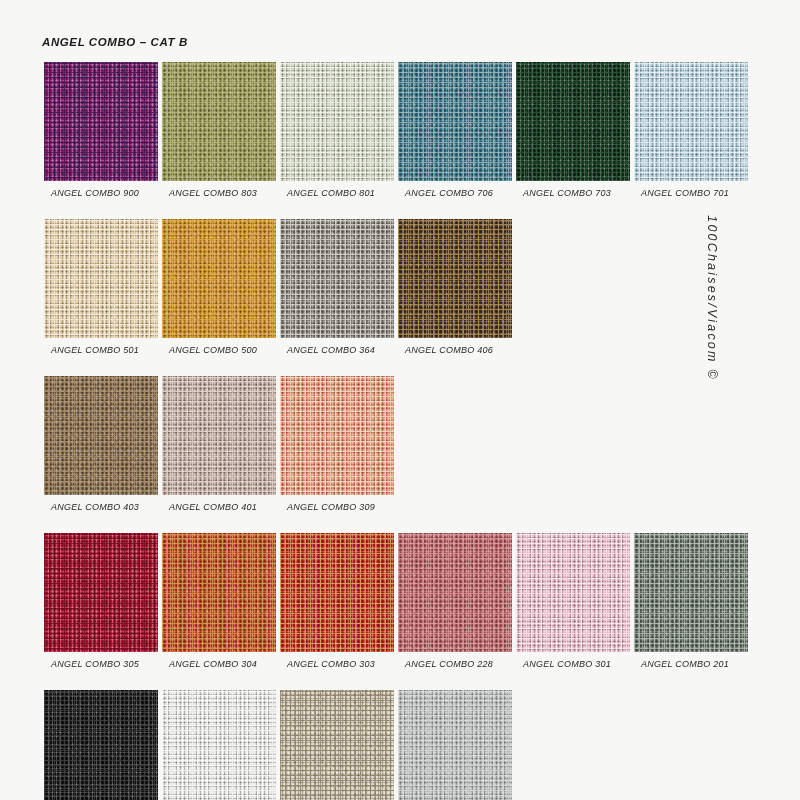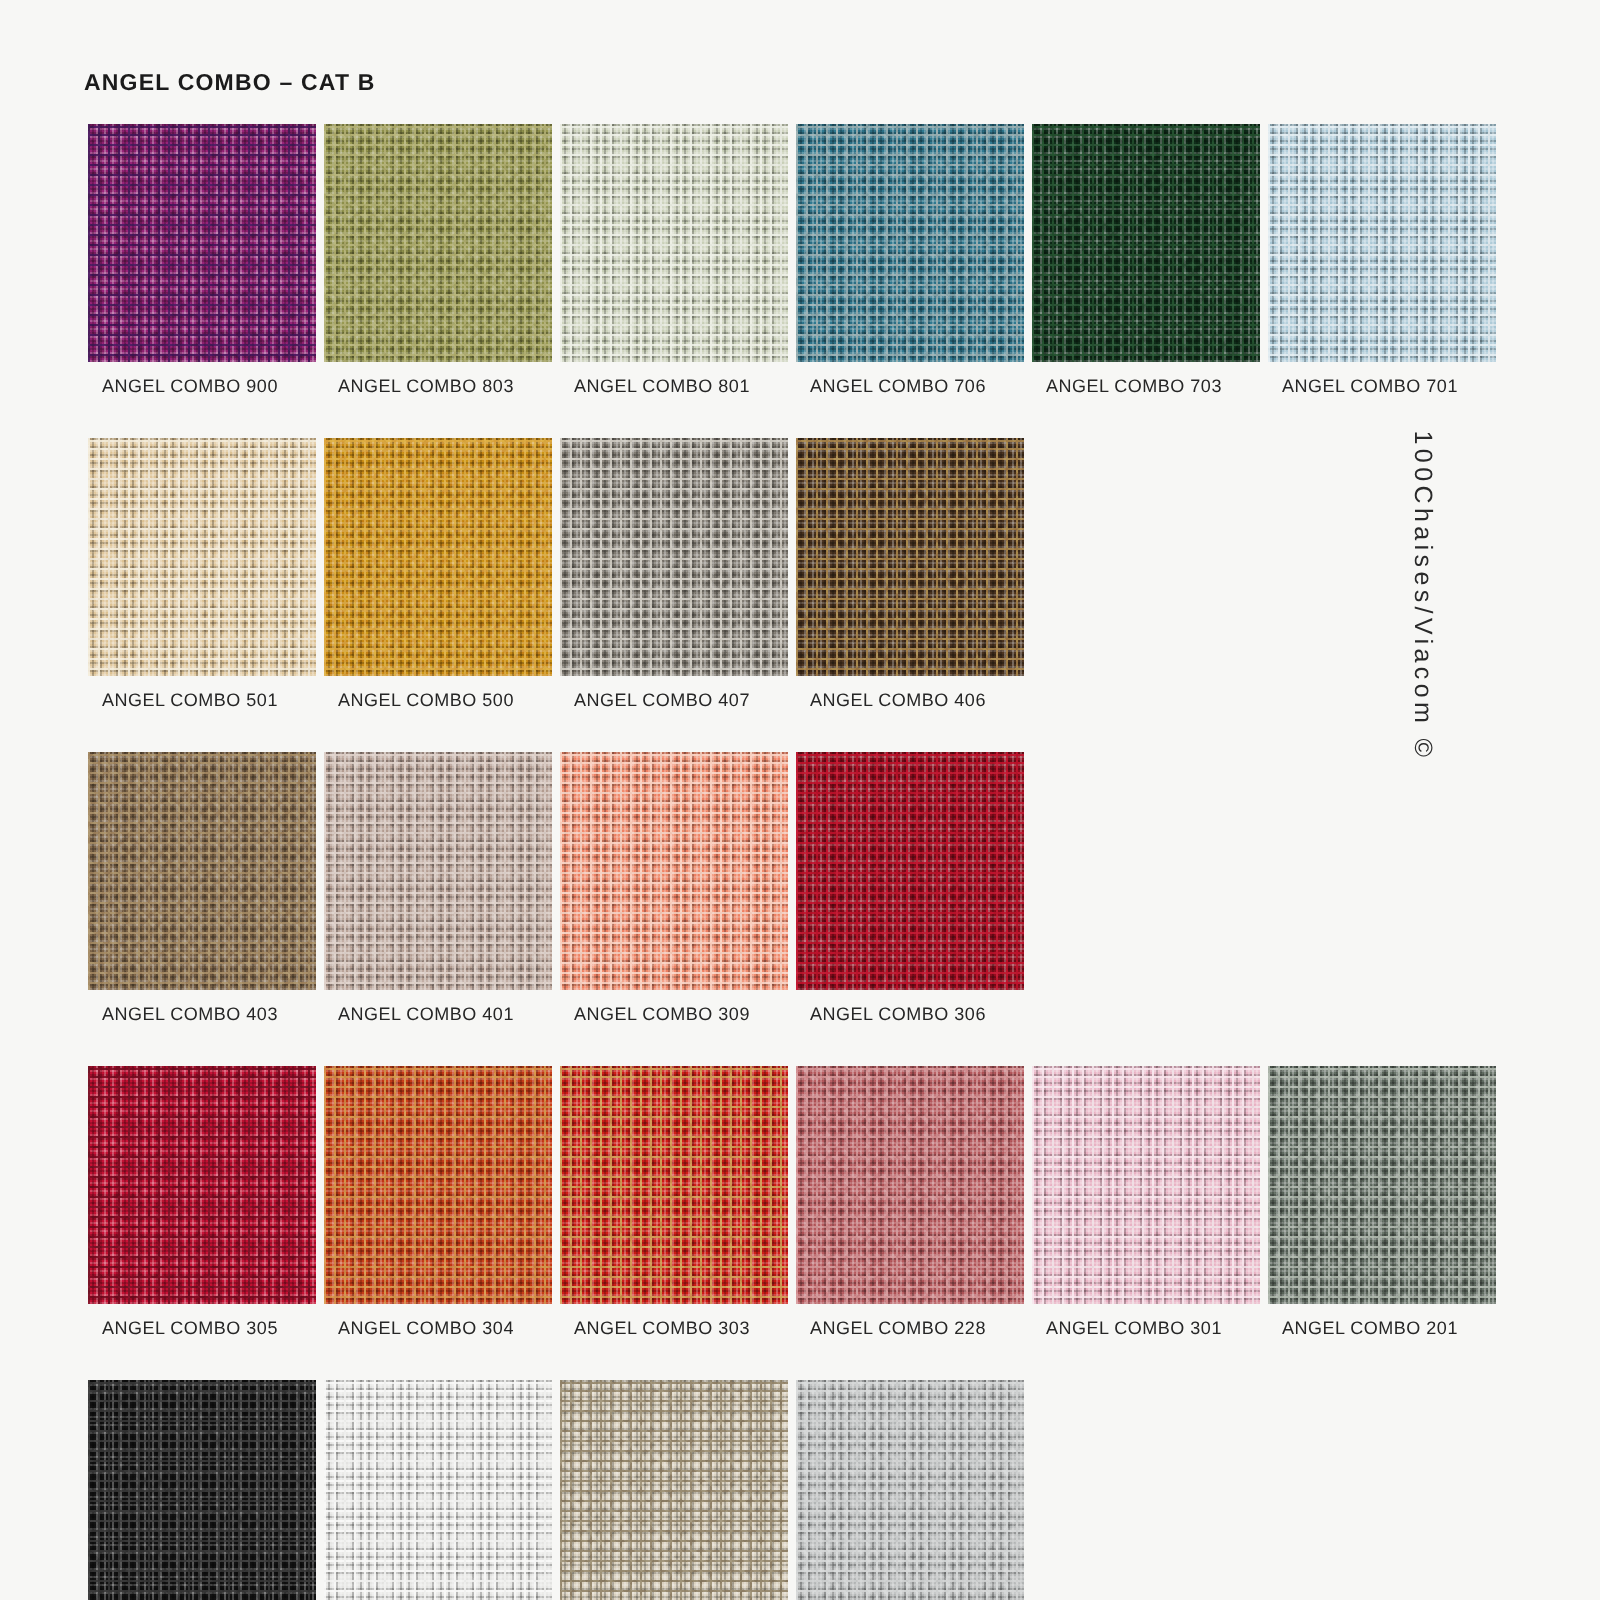--- a/index.html
+++ b/index.html
@@ -14,20 +14,21 @@
     font-family: "Liberation Sans", sans-serif;
     overflow: hidden;
     position: relative;
   }
 
   .page {
     position: relative;
     width: 800px;
     height: 596px;
     box-sizing: border-box;
+    font-style: italic;
   }
 
   
   .chart-title {
     position: absolute;
     left: 42px;
     top: 36px;
     font-size: 11.5px;
     font-weight: bold;
     letter-spacing: 0.6px;
@@ -211,21 +212,21 @@
         <div class="swatch-cell">
           <div class="swatch-chip" style="background-color: rgb(201, 138, 20);">
             <div class="fleck" style="--fleck: #e0ae45;"></div>
           </div>
           <div class="swatch-label">ANGEL COMBO 500</div>
         </div>
         <div class="swatch-cell">
           <div class="swatch-chip" style="background-color: rgb(127, 122, 113);">
             <div class="fleck" style="--fleck: #d8d4cb;"></div>
           </div>
-          <div class="swatch-label">ANGEL COMBO 407</div>
+          <div class="swatch-label">ANGEL COMBO 364</div>
         </div>
         <div class="swatch-cell">
           <div class="swatch-chip" style="background-color: rgb(70, 48, 29);">
             <div class="fleck" style="--fleck: #b08b4e;"></div>
           </div>
           <div class="swatch-label">ANGEL COMBO 406</div>
         </div>
       </div>
       <div class="swatch-row">
         <div class="swatch-cell">
@@ -239,26 +240,20 @@
             <div class="fleck" style="--fleck: #e4d7d0;"></div>
           </div>
           <div class="swatch-label">ANGEL COMBO 401</div>
         </div>
         <div class="swatch-cell">
           <div class="swatch-chip" style="background-color: rgb(240, 138, 108);">
             <div class="fleck" style="--fleck: #fbd9cb;"></div>
           </div>
           <div class="swatch-label">ANGEL COMBO 309</div>
         </div>
-        <div class="swatch-cell">
-          <div class="swatch-chip" style="background-color: rgb(138, 12, 28);">
-            <div class="fleck" style="--fleck: #c4122c;"></div>
-          </div>
-          <div class="swatch-label">ANGEL COMBO 306</div>
-        </div>
       </div>
       <div class="swatch-row">
         <div class="swatch-cell">
           <div class="swatch-chip" style="background-color: rgb(194, 16, 50);">
             <div class="fleck" style="--fleck: #6d0a1d;"></div>
           </div>
           <div class="swatch-label">ANGEL COMBO 305</div>
         </div>
         <div class="swatch-cell">
           <div class="swatch-chip" style="background-color: rgb(198, 58, 23);">

